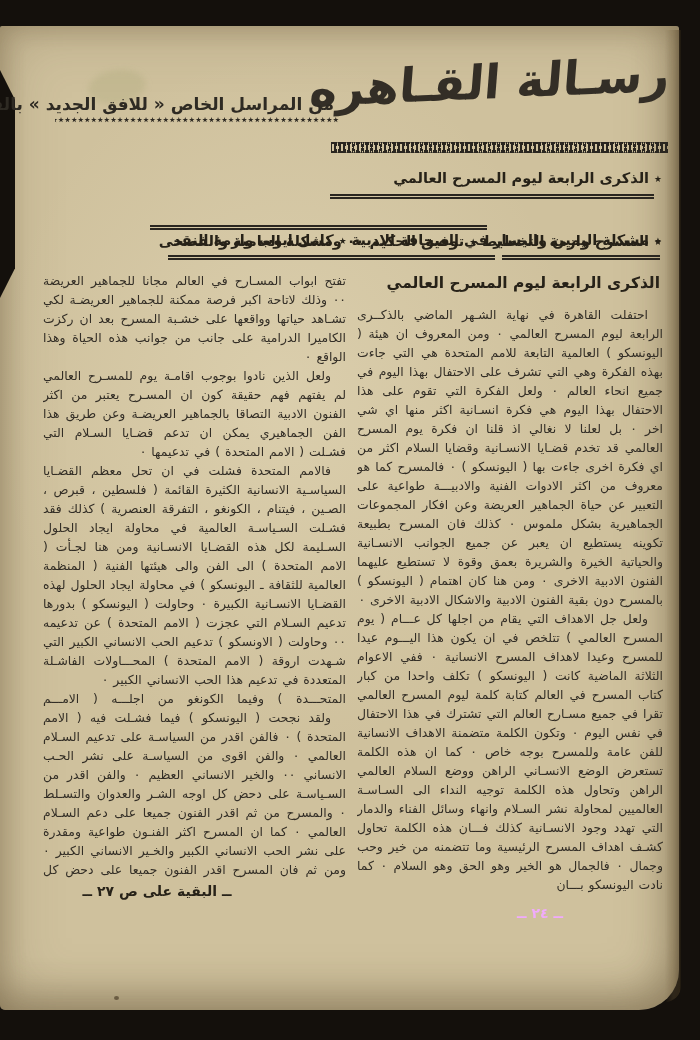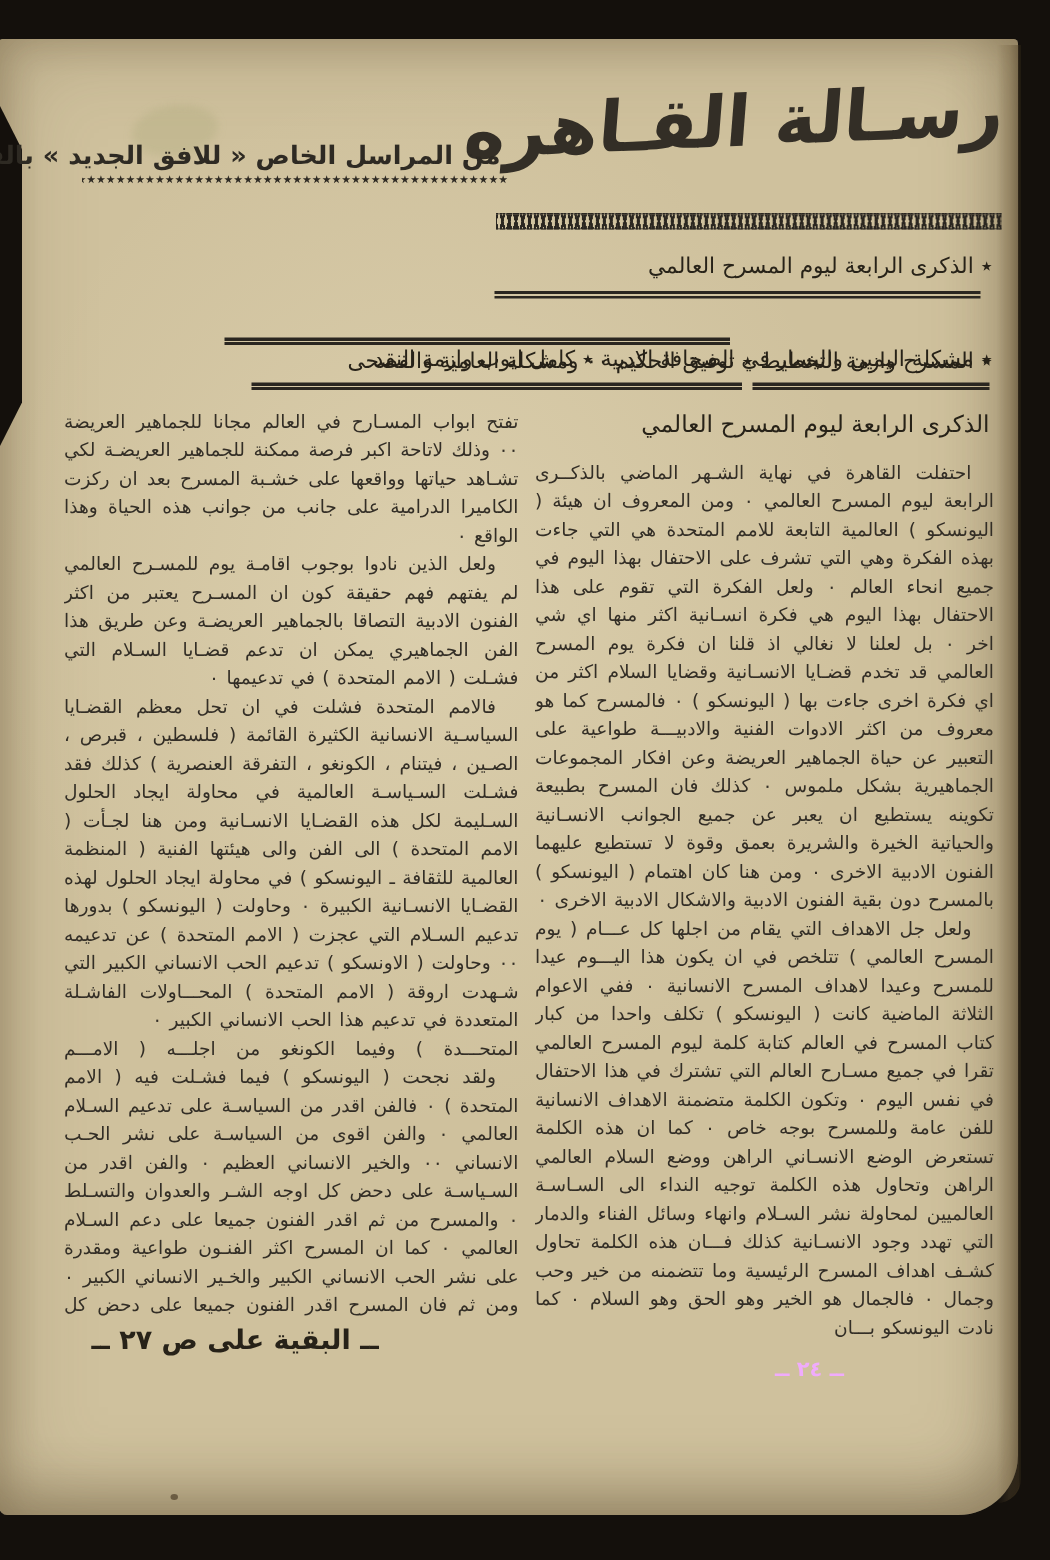--- a/index.html
+++ b/index.html
@@ -62,47 +62,47 @@
     font-size:17px;font-weight:bold;color:#2e2a23;
     text-align:center;direction:rtl;white-space:nowrap;
   }
   .star-row{
     position:absolute;left:55px;top:112px;width:284px;height:16px;
     font-size:12px;font-weight:bold;color:#2e2a23;letter-spacing:-1px;
     white-space:nowrap;overflow:hidden;text-align:center;
   }
   
   .headlines{position:absolute;left:150px;top:170px;width:512px;height:96px;direction:rtl;}
-  .hl{position:absolute;right:0;width:100%;font-size:14.5px;font-weight:normal;
+  .hl{position:absolute;right:0;width:100%;font-size:14.5px;font-weight:bold;
       color:#272218;white-space:nowrap;direction:rtl;}
   .hl1{top:0;}
   .hl2{top:33px;margin-top:30px;}
   .hl3{top:62px;}
   .rule{position:absolute;height:5px;
     background:linear-gradient(to bottom,#2a2620 0 2px,rgba(42,38,32,0) 2px 3px,#2a2620 3px 5px);}
   .rule1{top:24px;right:8px;width:324px;}
   .rule2{top:55px;left:0;width:337px;}
   .rule3a{top:85px;left:18px;width:327px;}
   .rule3b{top:85px;right:2px;width:158px;}
   
   .col{position:absolute;direction:rtl;text-align:justify;color:#332e26;
        font-size:12.4px;line-height:19px;word-spacing:1px;overflow:hidden;}
   .col p{margin:0;}
   .col p.ind{text-indent:15px;}
   .left-col{left:43px;top:271px;width:303px;height:612px;}
   .right-col{left:357px;top:305px;width:306px;height:602px;}
   .right-heading{
     position:absolute;right:40px;top:274px;width:320px;
-    font-size:15.5px;font-weight:normal;color:#272218;
+    font-size:15.5px;font-weight:bold;color:#272218;
     text-align:right;direction:rtl;white-space:nowrap;
   }
   .stretch-line{text-align-last:justify;}
   .continuation{
     position:absolute;left:60px;top:883px;width:194px;
-    font-size:18px;font-weight:bold;color:#272218;
+    font-size:14px;font-weight:bold;color:#272218;
     text-align:center;direction:rtl;white-space:nowrap;
   }
   .page-number{
     position:absolute;left:496px;top:905px;width:88px;
     font-size:14px;font-weight:bold;color:#f0abfc;
     text-align:center;direction:rtl;white-space:nowrap;
   }
 </style>
 </head>
 <body>

